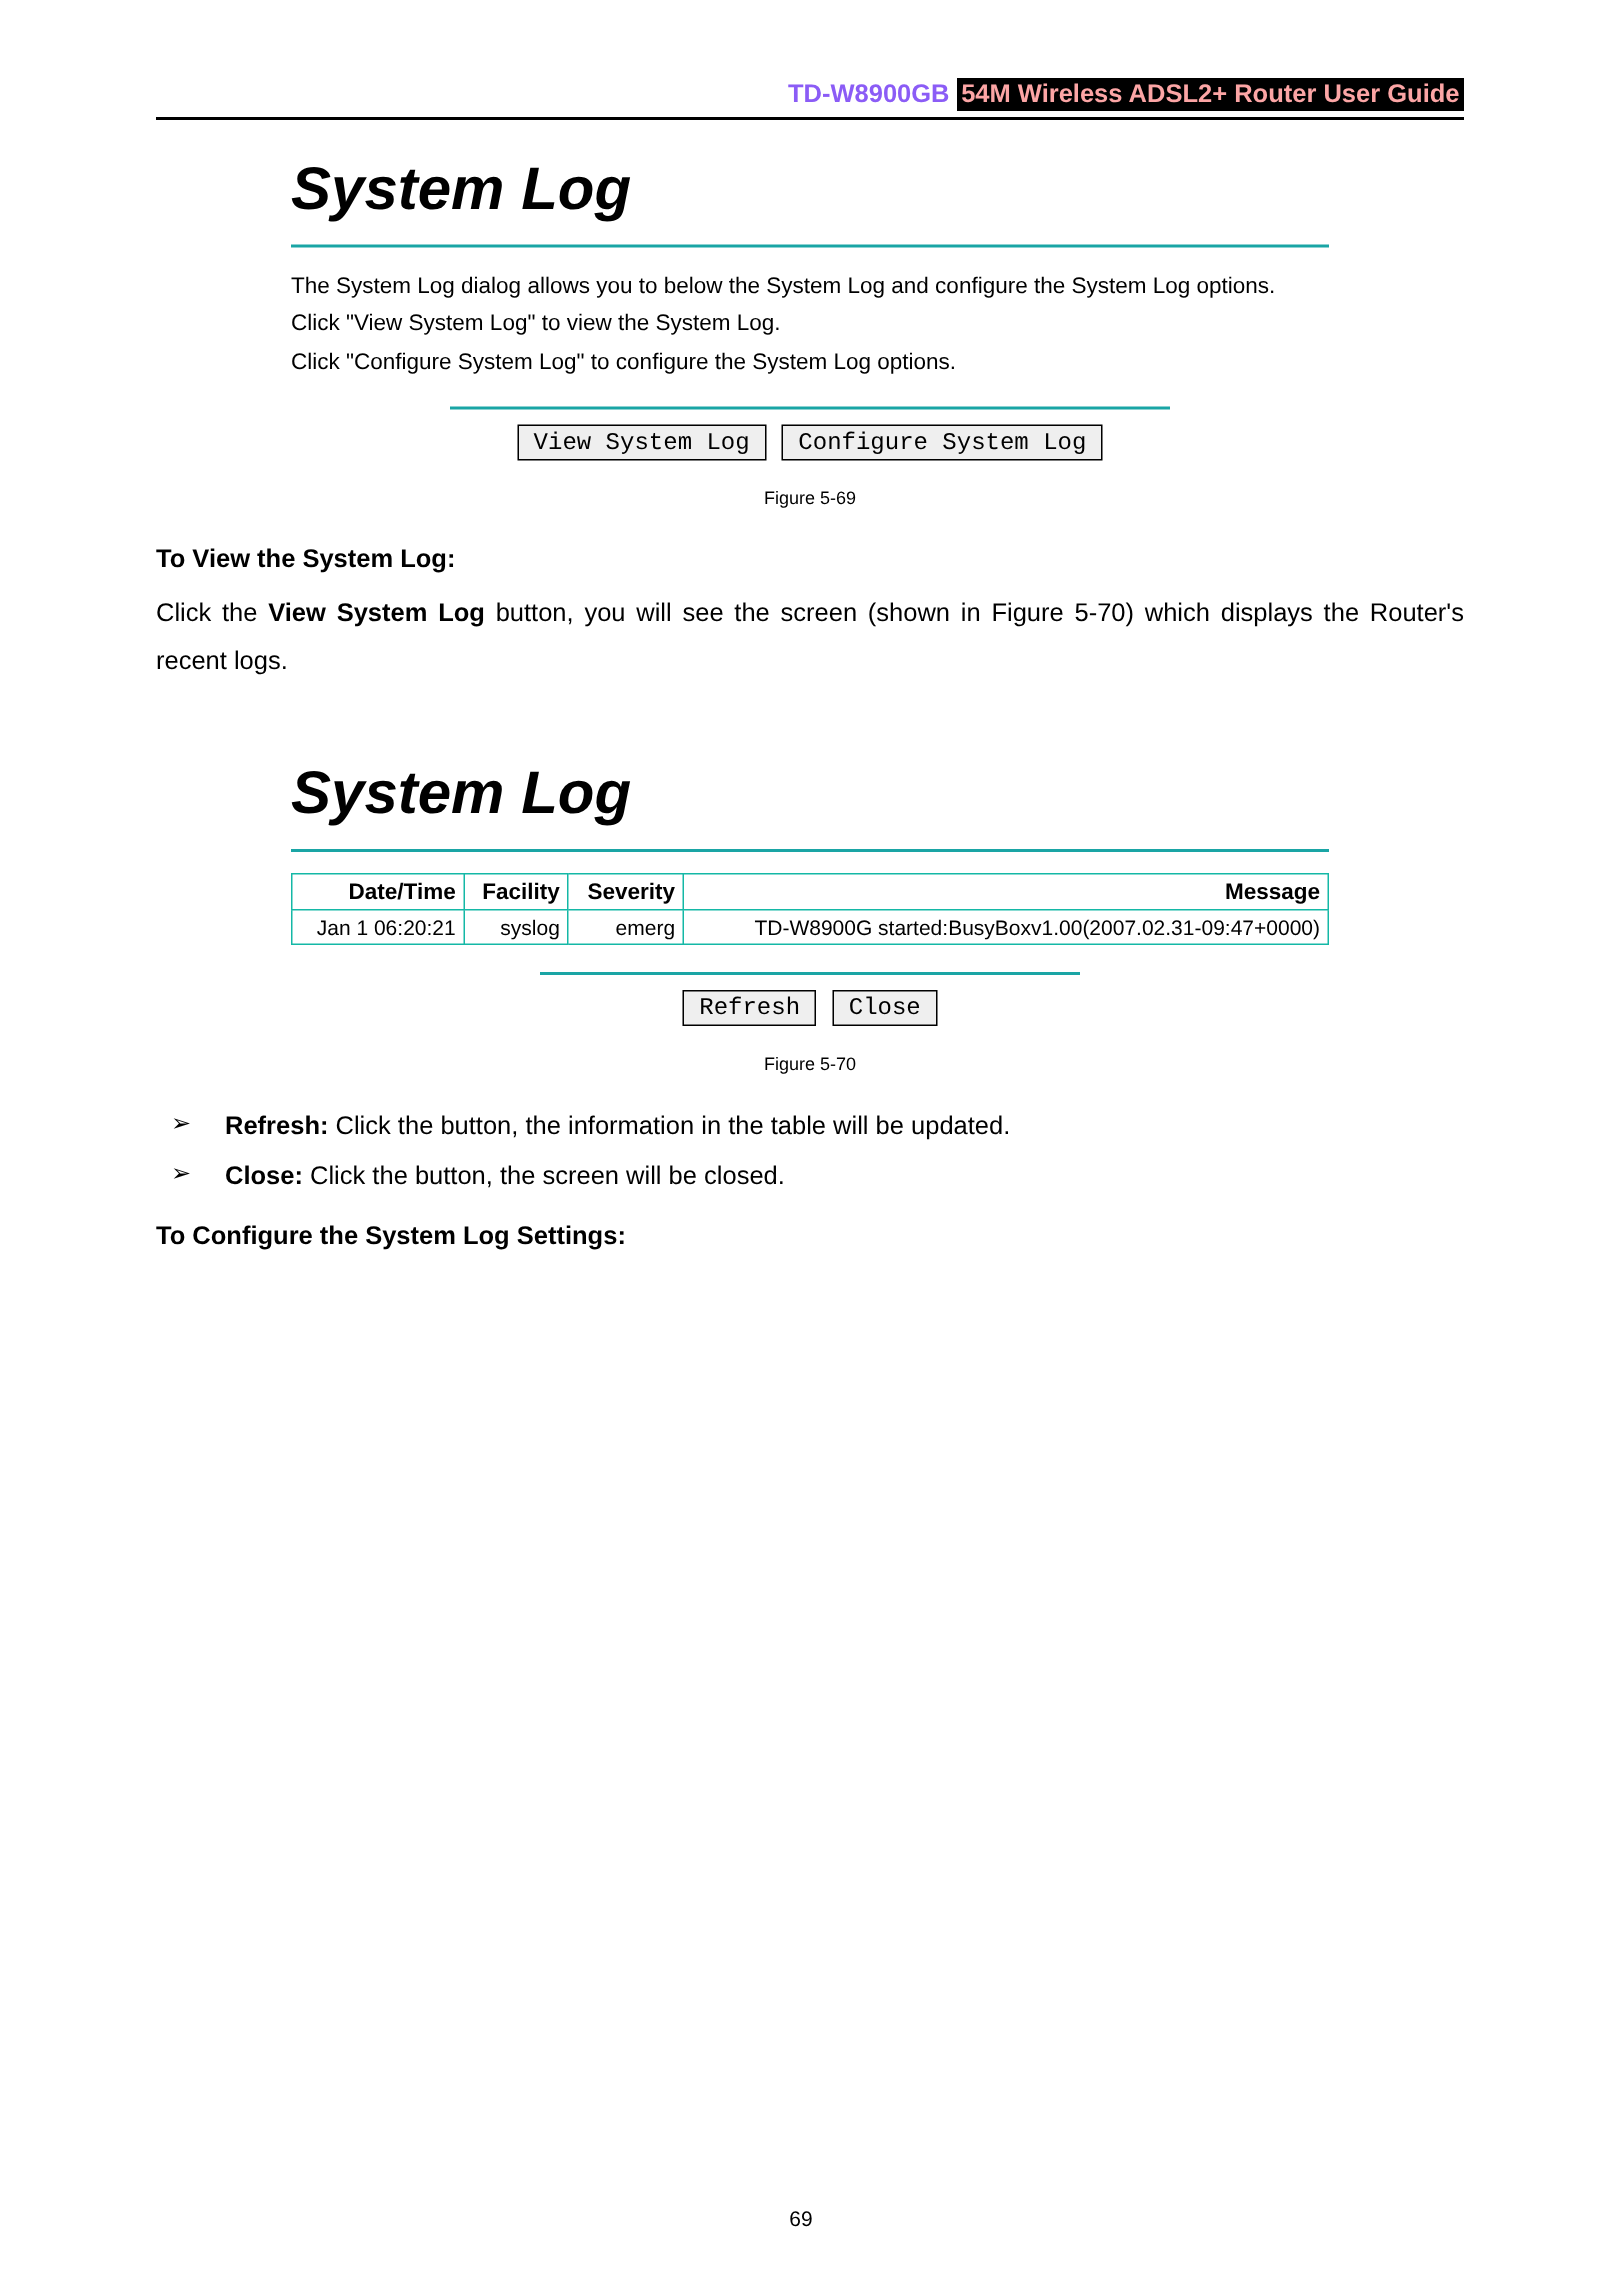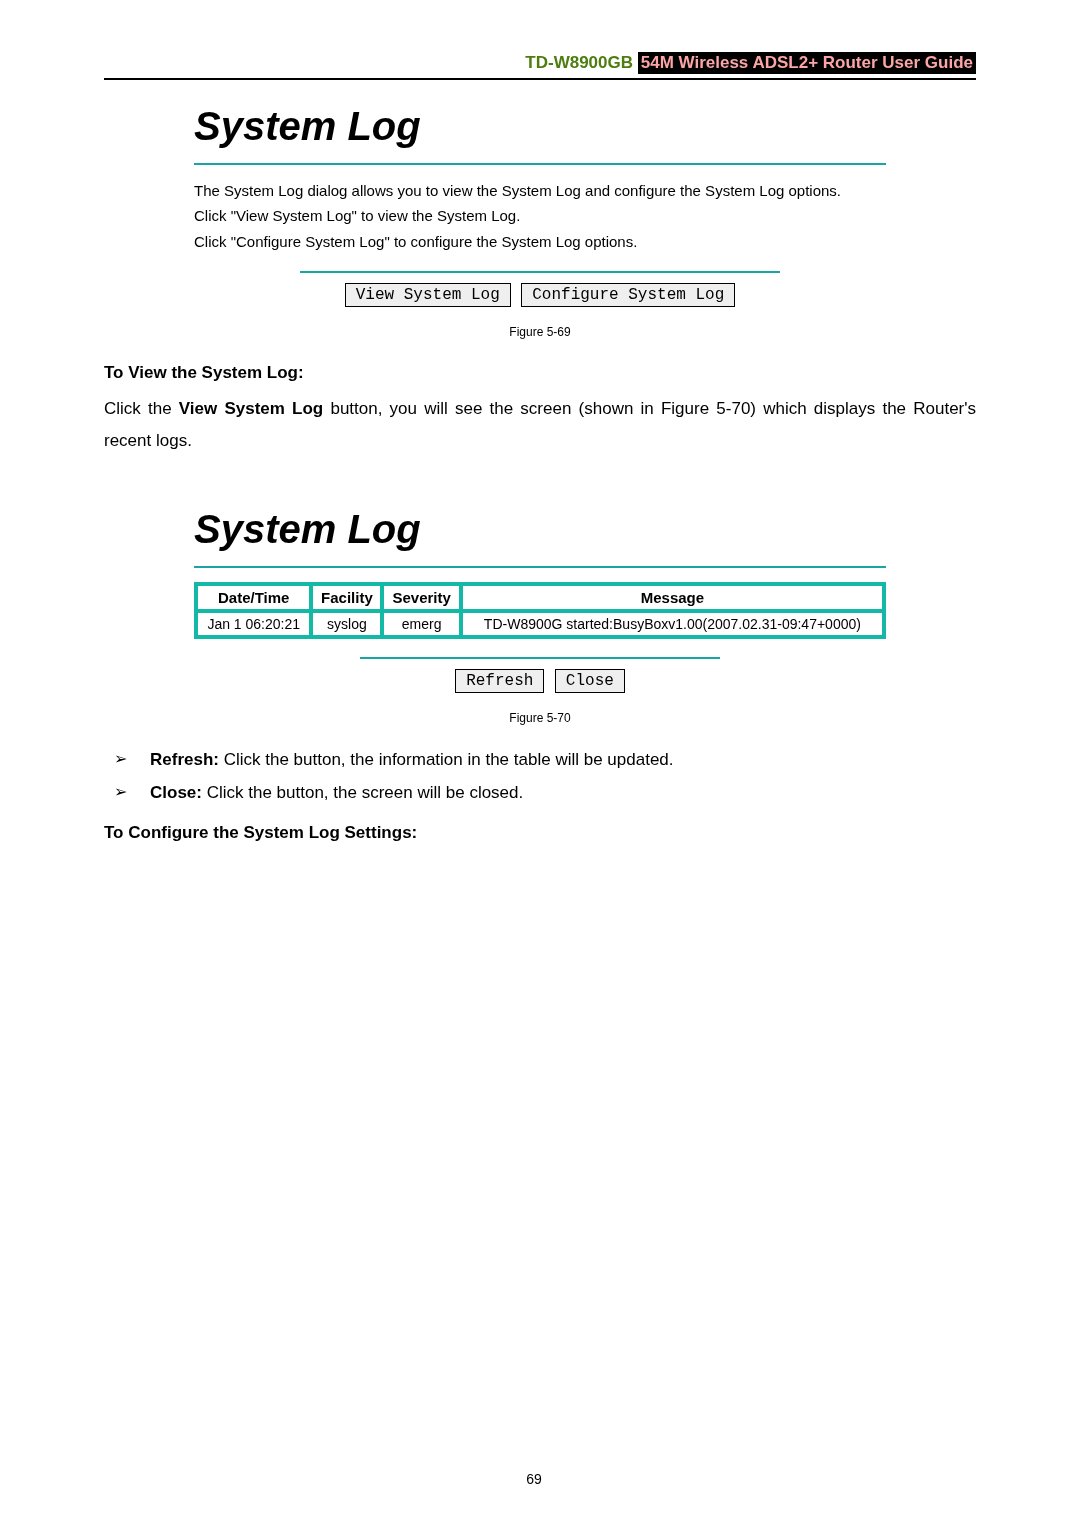--- a/index.html
+++ b/index.html
@@ -14,21 +14,21 @@
       width: 100%;
       height: 100%;
       padding: 52px 104px 40px 104px;
     }
     .header-row {
       text-align: right;
       font-size: 17px;
       font-weight: bold;
       margin-bottom: 4px;
     }
-    .header-model { color: #4d7c0f; }
+    .header-model { color: #8b5cf6; }
     .header-title {
       background: #000;
       color: #fca5a5;
       padding: 1px 3px;
       display: inline-block;
     }
     .header-rule {
       border: none;
       border-top: 2px solid #000;
       margin-bottom: 24px;
@@ -90,23 +90,23 @@
       text-align: justify;
     }
     .doc-text.bold { font-weight: bold; }
     .bold { font-weight: bold; }
     .log-table {
       border-collapse: collapse;
       width: 100%;
       font-size: 14px;
     }
     .log-table th, .log-table td {
-      border: 4px solid #14b8a6;
+      border: 1px solid #14b8a6;
       padding: 3px 5px;
-      text-align: center;
+      text-align: right;
       white-space: nowrap;
     }
     .log-table th { font-weight: bold; font-size: 15px; }
     .bullet-list {
       list-style: none;
       padding-left: 0;
       margin-top: 6px;
     }
     .bullet-list li {
       font-size: 17px;
@@ -137,21 +137,21 @@
   <div class="header-row">
     <span class="header-model">TD-W8900GB</span>
     <span class="header-title">54M  Wireless  ADSL2+  Router  User  Guide</span>
   </div>
   <hr class="header-rule">
 
   <div class="screenshot-box">
     <div class="panel">
       <div class="panel-title">System Log</div>
       <hr class="teal-hr">
-      <div class="panel-desc">The System Log dialog allows you to view the System Log and configure the System Log options.</div>
+      <div class="panel-desc">The System Log dialog allows you to below the System Log and configure the System Log options.</div>
       <div class="panel-desc">Click "View System Log" to view the System Log.</div>
       <div class="panel-desc">Click "Configure System Log" to configure the System Log options.</div>
       <hr class="short-teal-hr">
       <div class="btn-row">
         <span class="btn">View System Log</span>
         <span class="btn">Configure System Log</span>
       </div>
     </div>
   </div>
 

